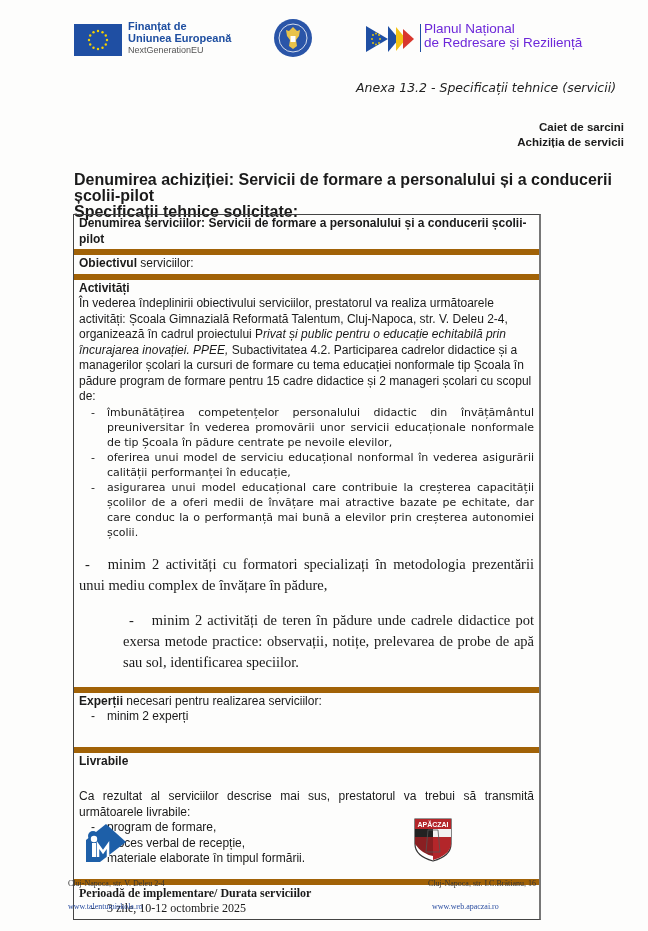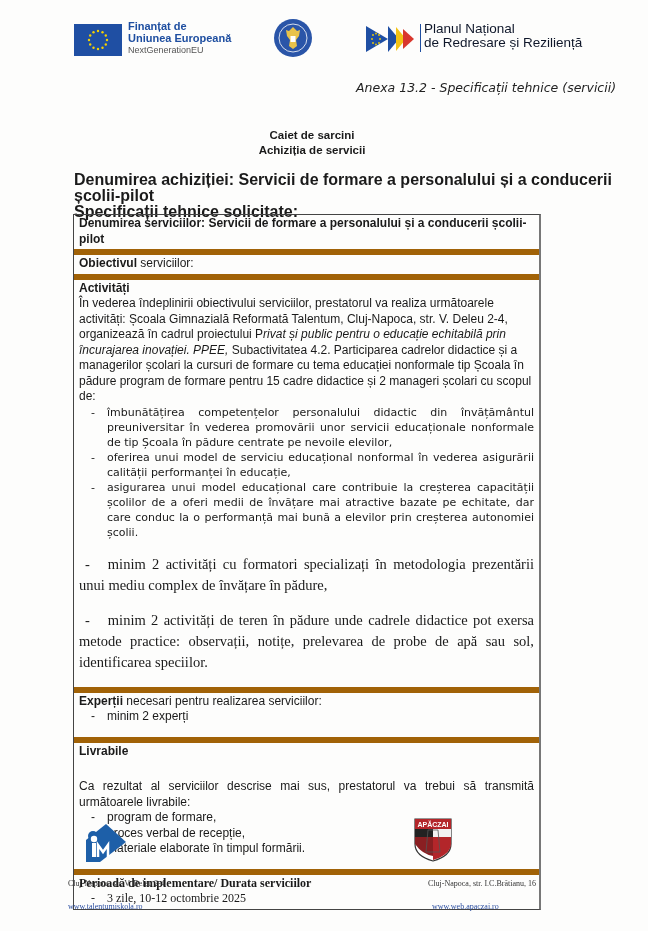--- a/index.html
+++ b/index.html
@@ -11,40 +11,40 @@
 
     
     .eu-flag { left: 74px; top: 24px; width: 48px; height: 32px; background: #1f4fa3; }
     .eu-flag svg { width: 48px; height: 32px; display: block; }
     .eu-text { left: 128px; top: 20px; line-height: 12px; }
     .eu-text .l1, .eu-text .l2 { font-size: 11px; font-weight: bold; color: #1e4ea0; }
     .eu-text .l3 { font-size: 9px; color: #555; }
     .gov-seal { left: 273px; top: 18px; width: 40px; height: 40px; }
     .pnrr-logo { left: 366px; top: 24px; width: 50px; height: 30px; }
     .pnrr-sep { left: 420px; top: 24px; width: 1px; height: 28px; background: #1e4ea0; }
-    .pnrr-text { left: 424px; top: 22px; line-height: 14px; font-size: 13.5px; color: #0f172a; }
+    .pnrr-text { left: 424px; top: 22px; line-height: 14px; font-size: 13.5px; color: #6d28d9; }
 
     .annex { left: 356px; top: 80px; font-family: "DejaVu Sans", sans-serif; font-style: italic; font-size: 12.5px; color: #222; }
 
-    .title-block { left: 0; width: 624px; top: 128px; text-align: center; font-weight: bold; font-size: 11.5px; line-height: 15px; }
+    .title-block { left: 0; width: 624px; top: 120px; text-align: right; font-weight: bold; font-size: 11.5px; line-height: 15px; }
     .acq { left: 74px; top: 172px; font-weight: bold; font-size: 16px; line-height: 16px; }
 
     
     .spec-table { left: 73px; top: 214px; width: 468px; border: 1px solid #444; border-right: 2px solid #777; box-sizing: border-box; }
     .row { border-bottom: 6px solid #a16207; padding: 1px 5px 2px 5px; font-size: 12px; line-height: 15.5px; }
     .row:last-child { border-bottom: none; font-family: Liberation Serif, serif; }
     .b { font-weight: bold; }
     .italic { font-style: italic; }
     .dash-list { margin: 0; padding: 0; list-style: none; }
     .dash-list li { position: relative; padding-left: 28px; text-align: justify; }
     .dash-list li::before { content: "-"; position: absolute; left: 12px; }
     .tahoma { font-family: "DejaVu Sans", sans-serif; font-size: 11px; line-height: 15px; }
     .serif-block { font-family: "Liberation Serif", serif; font-size: 14.5px; line-height: 21px; text-align: justify; padding: 14px 0 14px 0; }
     .serif-block p { margin: 0 0 14px 0; }
-    .serif-block p:last-child { margin-bottom: 0; }
+    .serif-block p:last-child { margin-bottom: 0; margin-left: 44px; }
     .serif-dash { padding-left: 6px; margin-right: 18px; }
 
     
     .foot-logo-left { left: 80px; top: 822px; width: 48px; height: 40px; }
     .foot-logo-right { left: 414px; top: 818px; width: 38px; height: 44px; }
     .foot-addr { font-family: "Liberation Serif", serif; font-size: 8px; color: #333; }
     .foot-web { font-family: "Liberation Serif", serif; font-size: 8px; color: #2a4da0; }
   </style>
 </head>
 <body>
@@ -136,21 +136,21 @@
       <li>îmbunătățirea competențelor personalului didactic din învățământul preuniversitar în vederea promovării unor servicii educaționale nonformale de tip Școala în pădure centrate pe nevoile elevilor,</li>
       <li>oferirea unui model de serviciu educațional nonformal în vederea asigurării calității performanței în educație,</li>
       <li>asigurarea unui model educațional care contribuie la creșterea capacității școlilor de a oferi medii de învățare mai atractive bazate pe echitate, dar care conduc la o performanță mai bună a elevilor prin creșterea autonomiei școlii.</li>
     </ul>
     <div class="serif-block">
       <p><span class="serif-dash">-</span><span>minim 2 activități cu formatori specializați în metodologia prezentării unui mediu complex de învățare în pădure,</span></p>
       <p><span class="serif-dash">-</span><span>minim 2 activități de teren în pădure unde cadrele didactice pot exersa metode practice: observații, notițe, prelevarea de probe de apă sau sol, identificarea speciilor.</span></p>
     </div>
   </div>
 
-  <div class="row" style="padding-bottom:12px;">
+  <div class="row" style="padding-bottom:22px;">
     <div><span class="b">Experții</span><span> necesari pentru realizarea serviciilor:</span></div>
     <ul class="dash-list" style="">
       <li>minim 2 experți</li>
     </ul>
   </div>
 
   <div class="row" style="padding-bottom:12px;">
     <div class="b">Livrabile</div>
     <div style="text-align:justify;margin-top:20px;">Ca rezultat al serviciilor descrise mai sus, prestatorul va trebui să transmită următoarele livrabile:</div>
     <ul class="dash-list">

